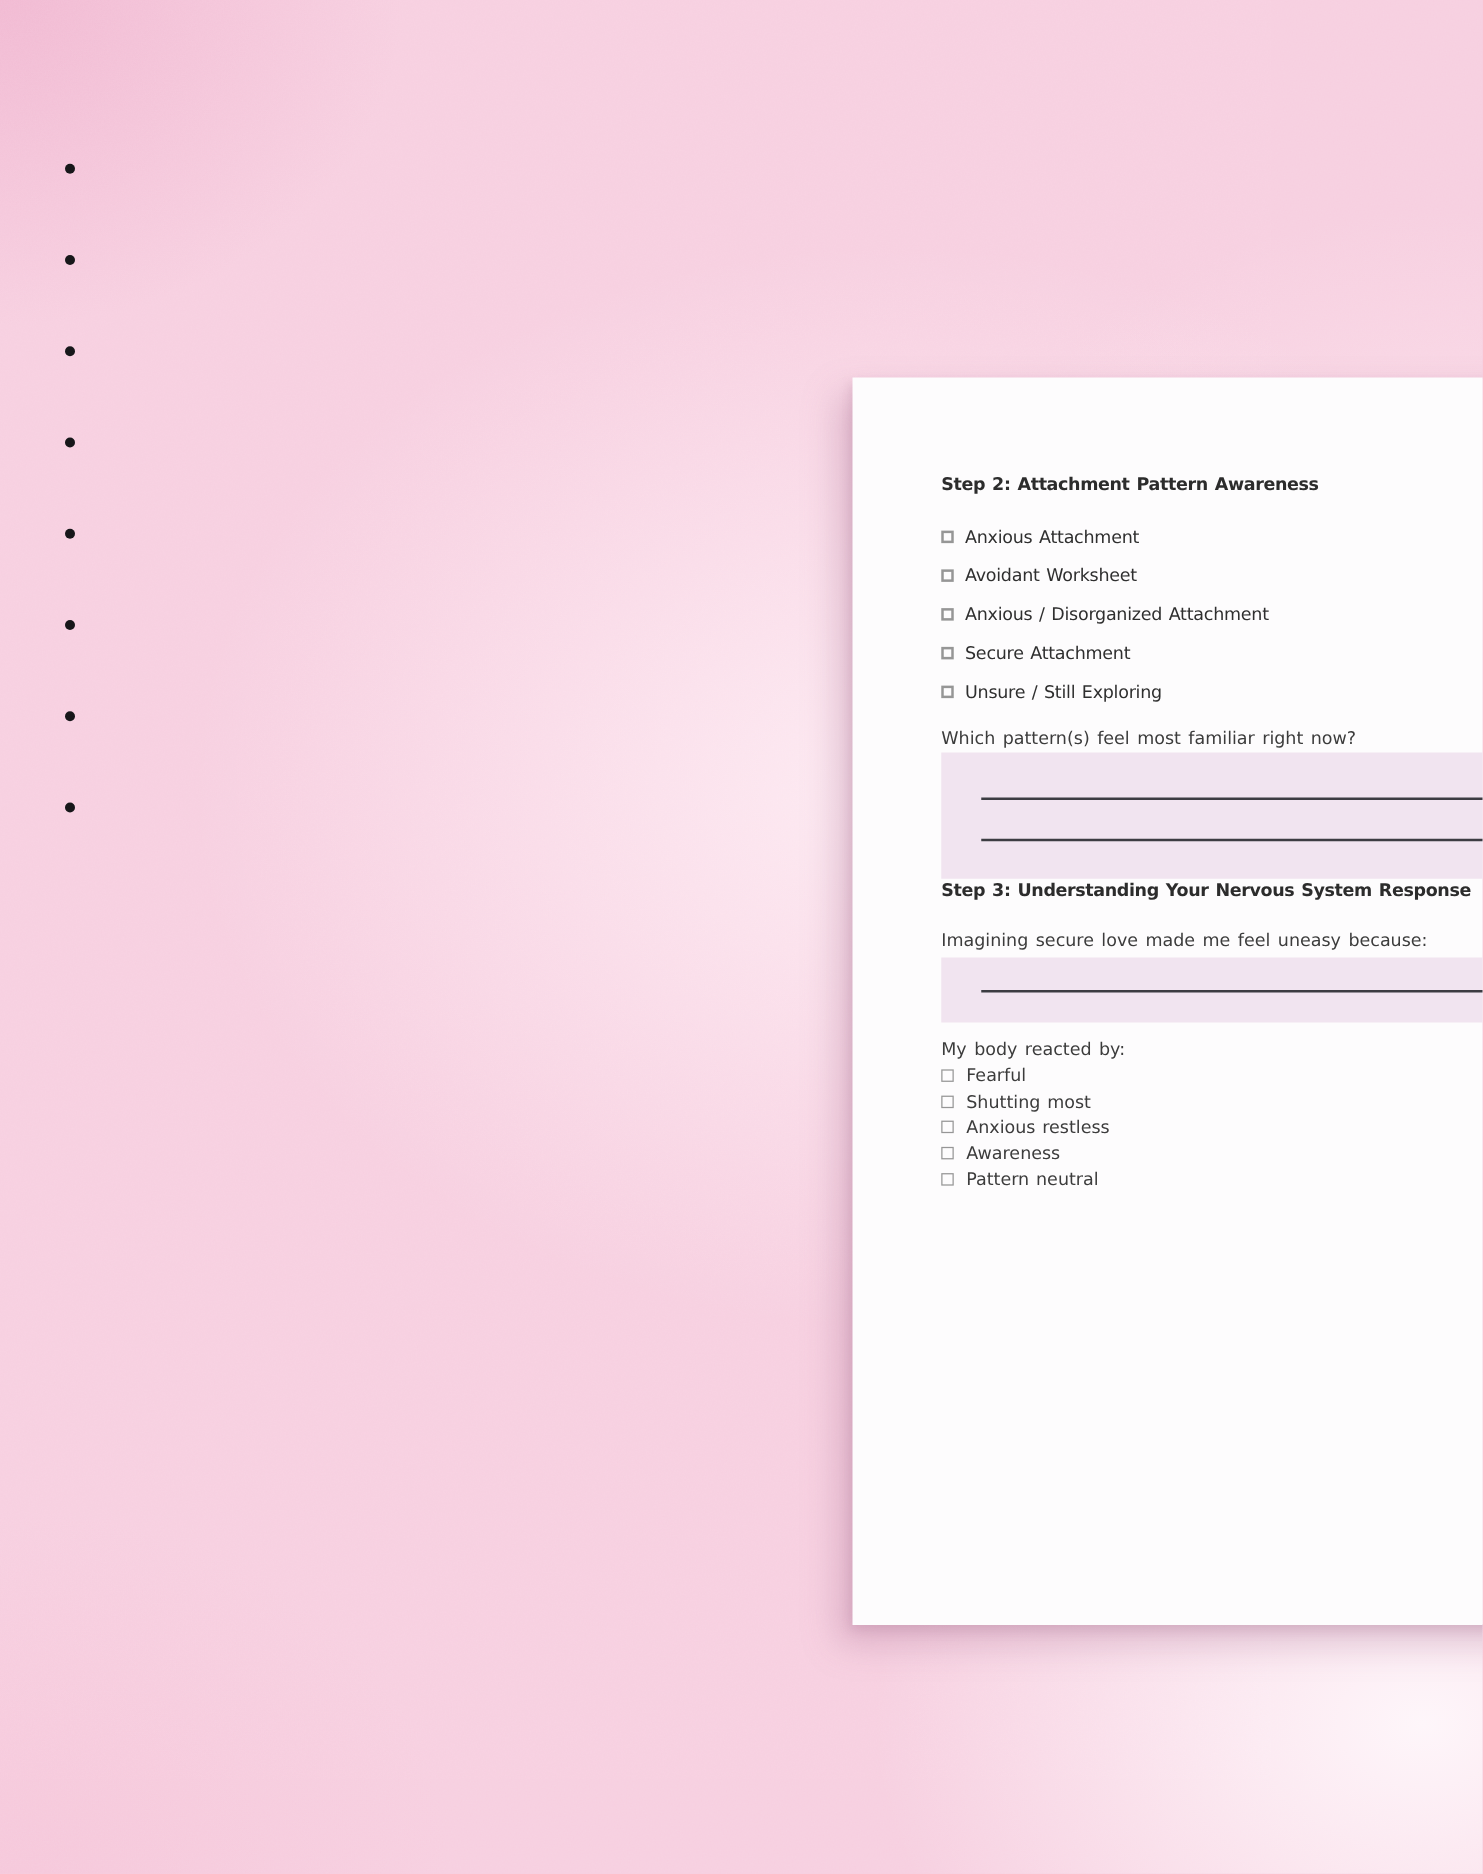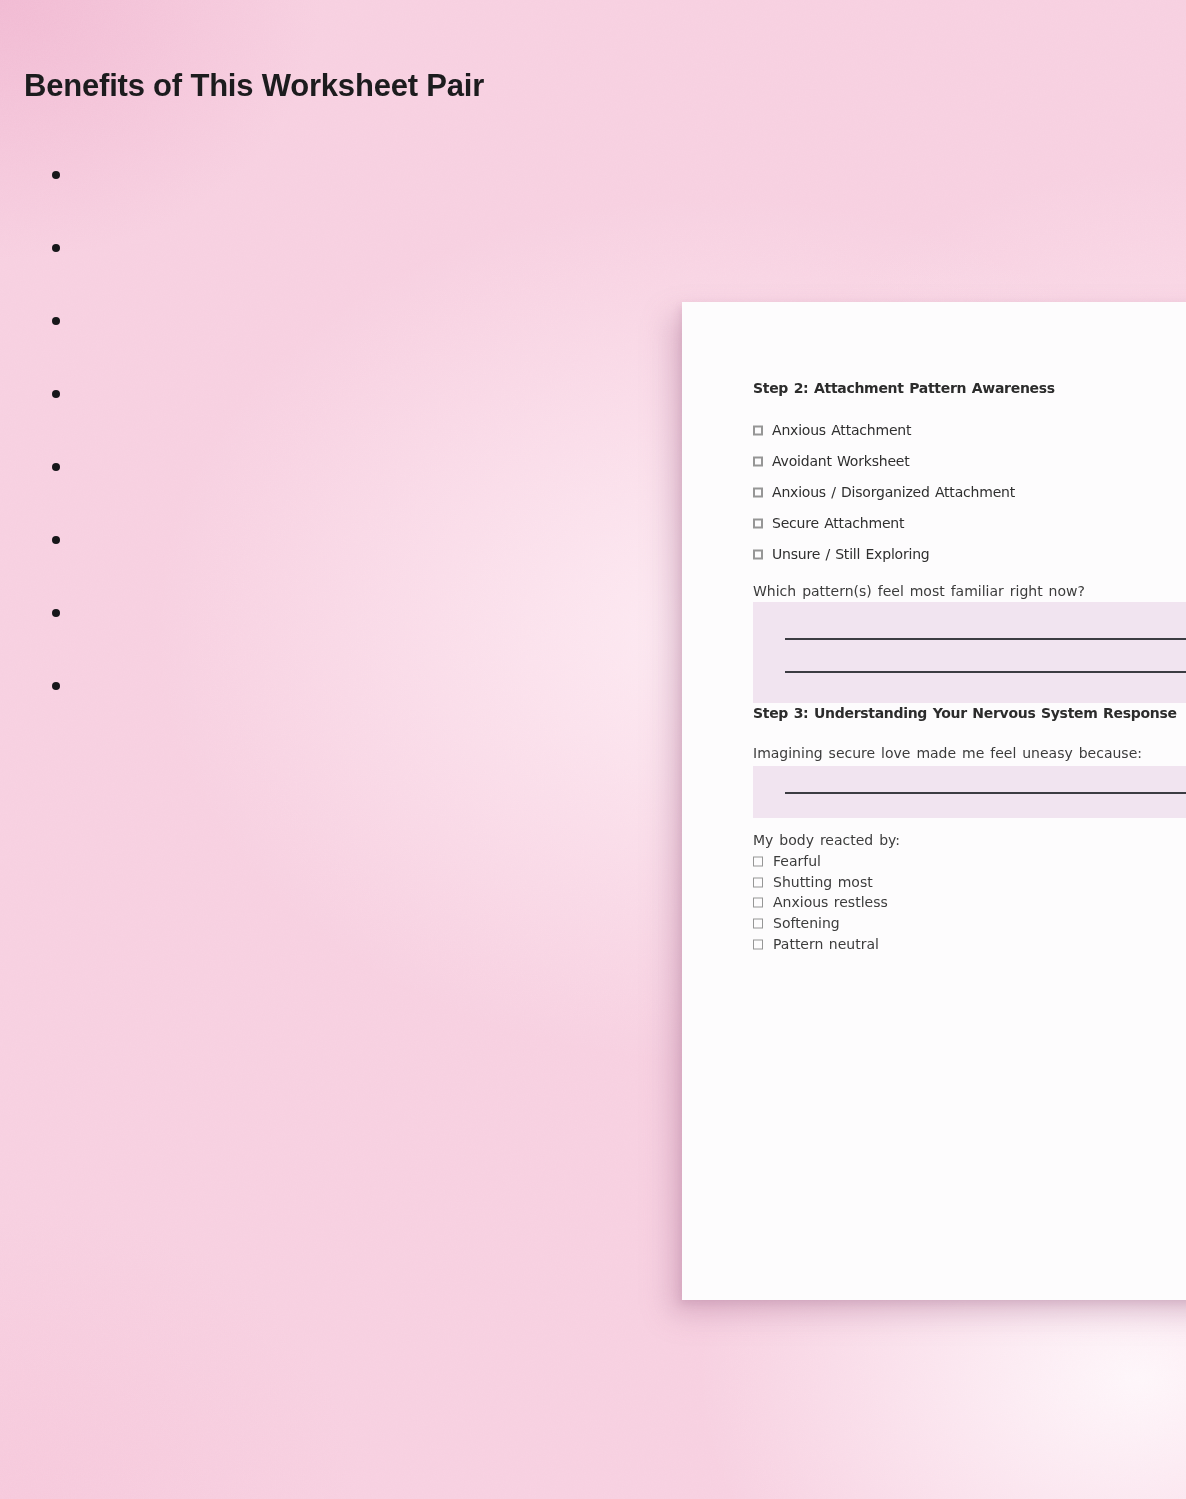--- a/index.html
+++ b/index.html
@@ -69,21 +69,20 @@
 
 <svg class="noise" width="1186" height="1499" xmlns="http://www.w3.org/2000/svg">
   <filter id="grain">
     <feTurbulence type="fractalNoise" baseFrequency="0.85" numOctaves="2" stitchTiles="stitch"></feTurbulence>
     <feColorMatrix type="matrix" values="0 0 0 0 1  0 0 0 0 1  0 0 0 0 1  0 0 0 0.16 0"></feColorMatrix>
   </filter>
   <rect width="100%" height="100%" filter="url(#grain)"></rect>
 </svg>
 
 <section class="benefits">
-  <h1>Benefits of This Worksheet Pair</h1>
   <ul>
 
       <li class="bullet">
         <span class="dot"></span>
         <div class="bullet-lines">
 
             <div class="bline"></div>
 
             <div class="bline"></div>
           </div>
@@ -260,21 +259,21 @@
 
         <div class="option">
           <span class="cb small"></span><span>Shutting most</span>
         </div>
 
         <div class="option">
           <span class="cb small"></span><span>Anxious restless</span>
         </div>
 
         <div class="option">
-          <span class="cb small"></span><span>Softening</span>
+          <span class="cb small"></span><span>Awareness</span>
         </div>
 
         <div class="option">
           <span class="cb small"></span><span>Pattern neutral</span>
         </div>
       </div>
 
   </div>
 </section>
 

